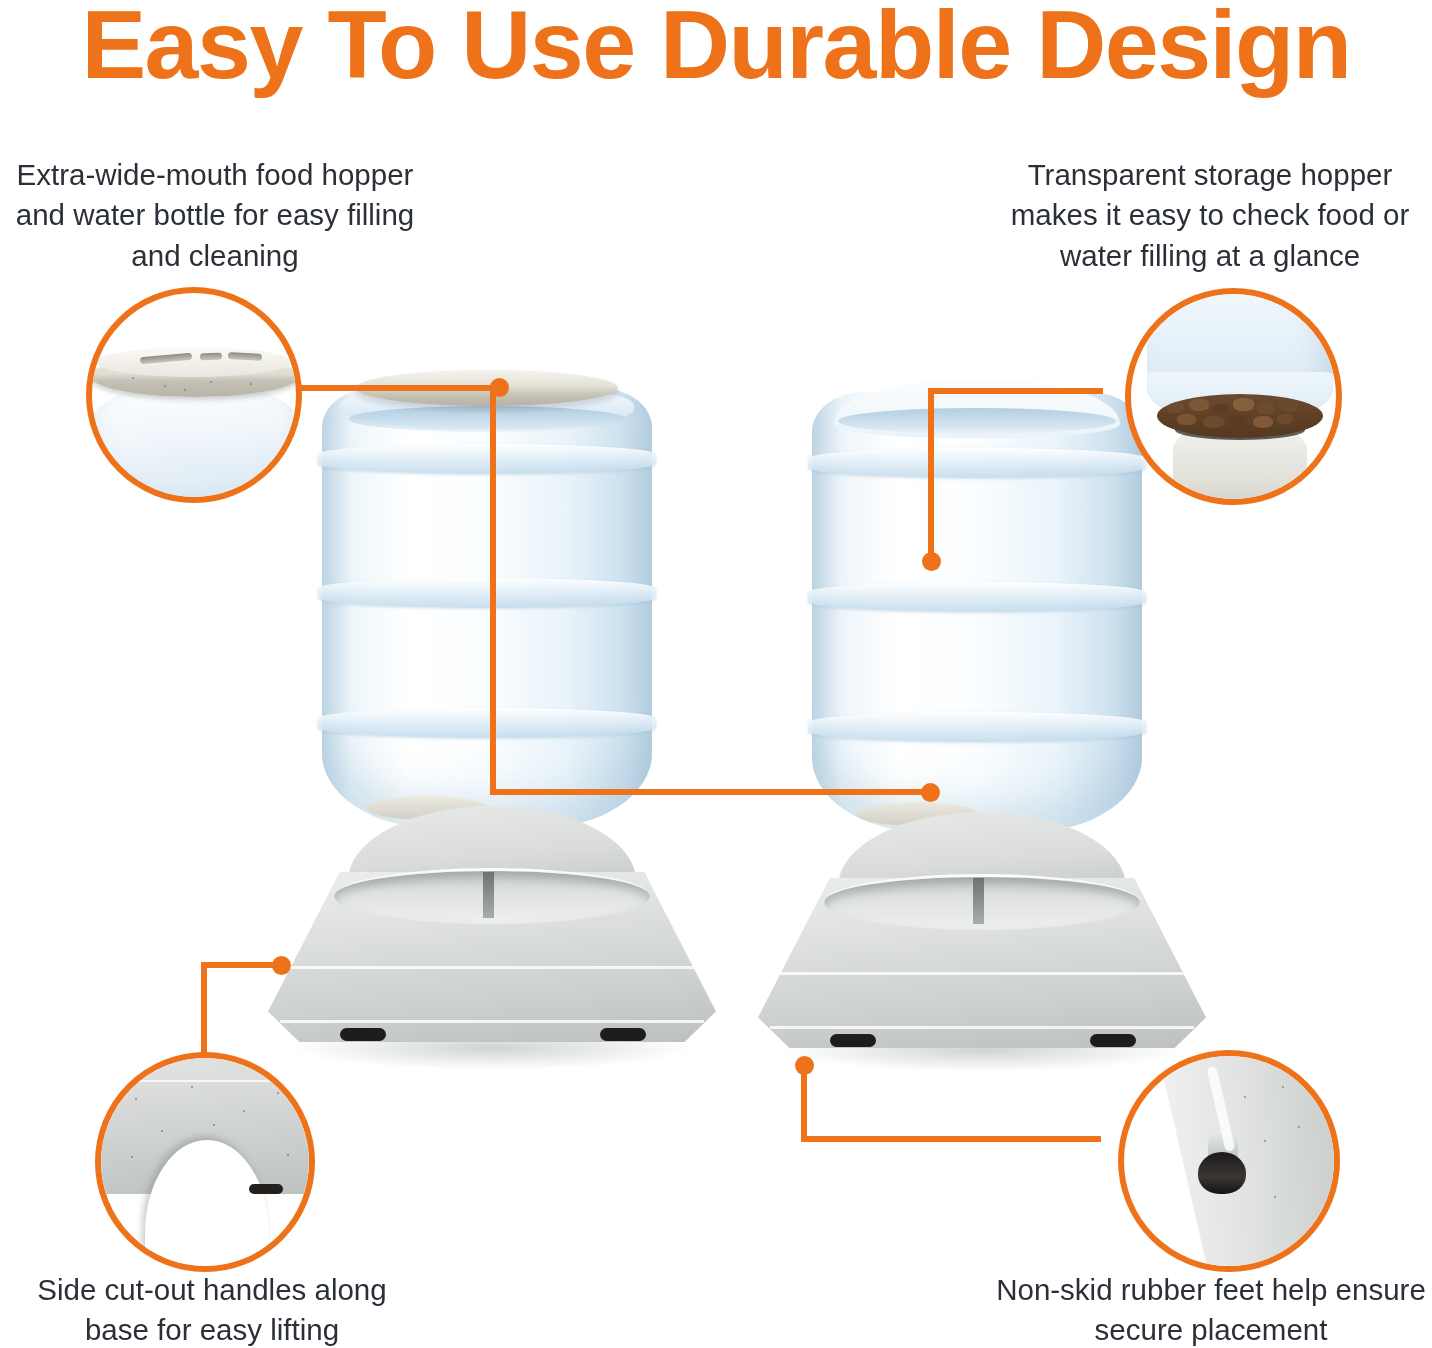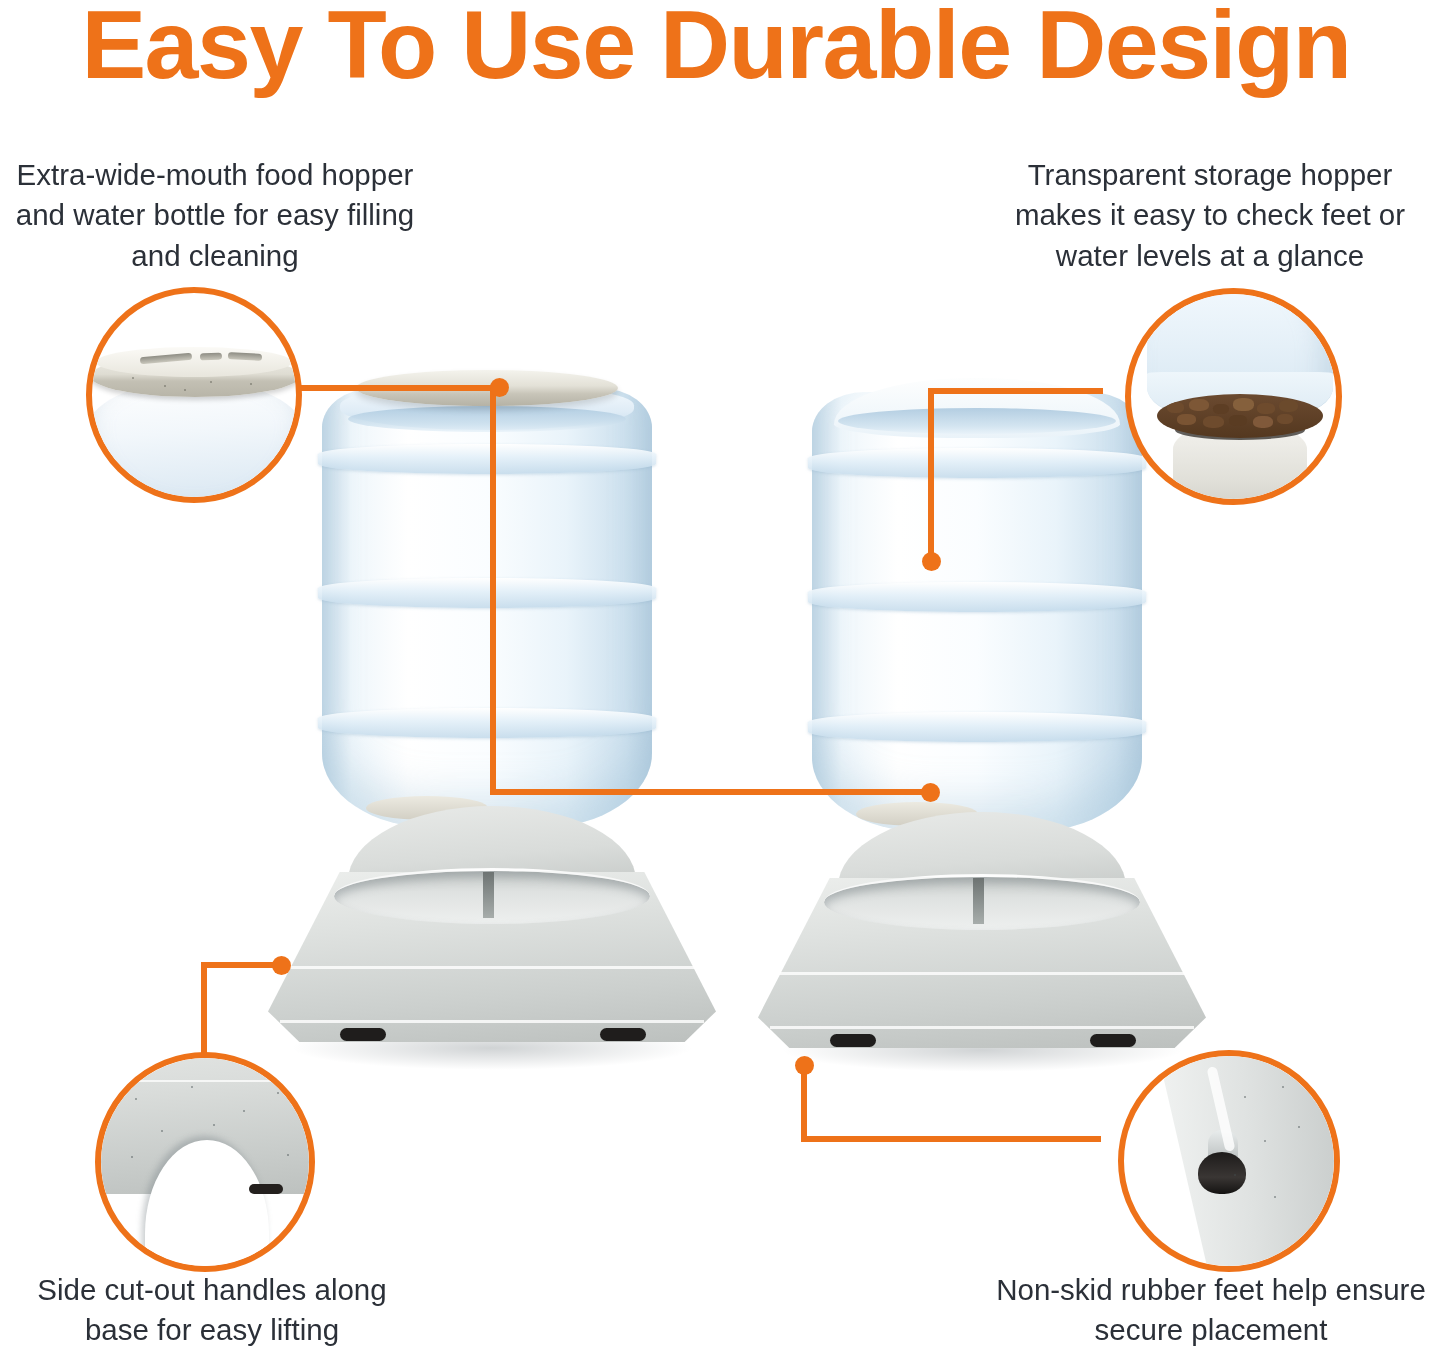--- a/index.html
+++ b/index.html
@@ -349,21 +349,21 @@
     background: radial-gradient(ellipse at center, rgba(100,110,115,.30) 0%, rgba(255,255,255,0) 70%);
   }
 </style>
 </head>
 <body>
 
 <h1 id="title">Easy To Use Durable Design</h1>
 
 <div class="callout-text" id="callout-tl">Extra-wide-mouth food hopper and water bottle for easy filling and cleaning</div>
 
-<div class="callout-text" id="callout-tr">Transparent storage hopper makes it easy to check feet or water levels at a glance</div>
+<div class="callout-text" id="callout-tr">Transparent storage hopper makes it easy to check food or water filling at a glance</div>
 
 <div class="callout-text" id="callout-bl">Side cut-out handles along base for easy lifting</div>
 
 <div class="callout-text" id="callout-br">Non-skid rubber feet help ensure secure placement</div>
 
 <div class="unit" id="unit-left">
 
   <div class="shadow-blob" style="left:28px; top:660px; width:404px; height:44px;"></div>
 
   <div class="bottle" style="top:22px;">

